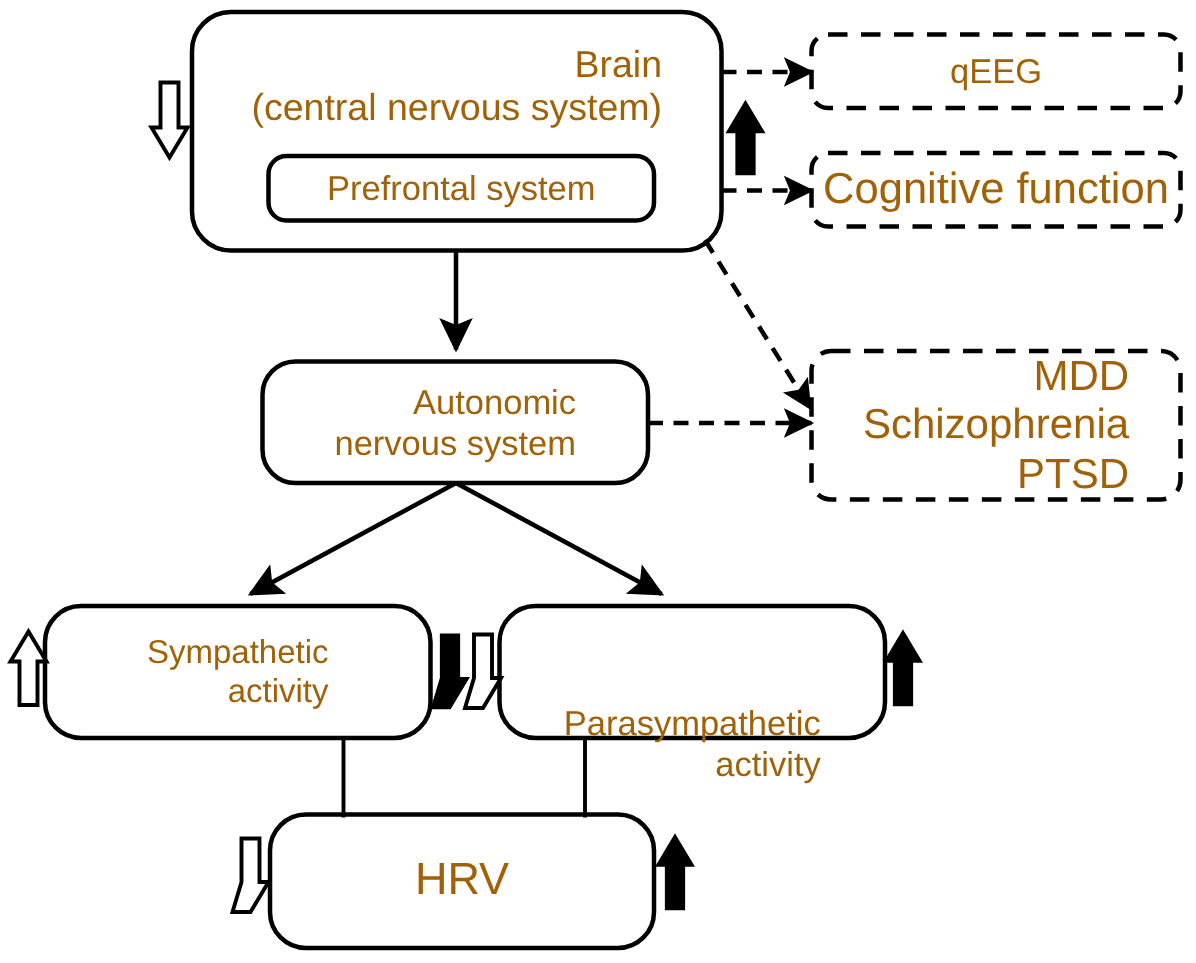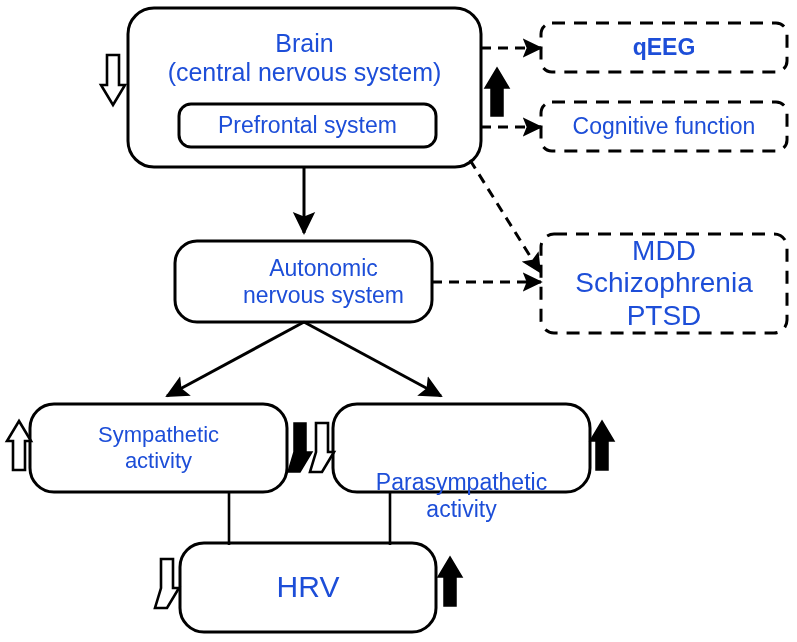--- a/index.html
+++ b/index.html
@@ -23,34 +23,34 @@
     left: 0;
     top: 0;
     width: 797px;
     height: 642px;
   }
   .node-label {
     position: absolute;
     display: flex;
     align-items: center;
     justify-content: center;
-    text-align: center;
-    color: #1d4ed8;
+    text-align: right;
+    color: #a16207;
     line-height: 1.16;
     pointer-events: none;
     white-space: pre-line;
   }
   .lbl-brain       { font-size: 25px; }
   .lbl-pfc         { font-size: 23px; }
   .lbl-ans         { font-size: 23px; }
   .lbl-sym         { font-size: 22px; }
   .lbl-para        { font-size: 23px; }
   .lbl-hrv         { font-size: 30px; }
-  .lbl-qeeg        { font-size: 23px; font-weight: bold; }
-  .lbl-cog         { font-size: 23px; }
+  .lbl-qeeg        { font-size: 23px; }
+  .lbl-cog         { font-size: 29px; }
   .lbl-dx          { font-size: 28px; }
 </style>
 </head>
 <body>
 
 <div id="diagram-root">
 
   <svg id="diagram-svg" viewBox="0 0 797 642" xmlns="http://www.w3.org/2000/svg">
     <defs>
       <marker id="solidArrow" viewBox="0 0 12 12" refX="10.5" refY="6" markerWidth="8" markerHeight="8" orient="auto-start-reverse">
@@ -146,21 +146,21 @@
     <g>
       <path d="M 450 557 L 462 577 L 456 577 L 456 606 L 444 606 L 444 577 L 438 577 Z" fill="#000000" stroke="#000000" stroke-width="1.5" stroke-linejoin="miter"></path>
     </g>
   </svg>
 
   <div class="node-label lbl-brain" style="left:128px; top:22px; width:353px; height:72px;">Brain
 (central nervous system)</div>
 
   <div class="node-label lbl-pfc" style="left:179px; top:104px; width:257px; height:43px;">Prefrontal system</div>
 
-  <div class="node-label lbl-ans" style="left:175px; top:241px; width:257px; height:81px;padding-left:20px;">Autonomic
+  <div class="node-label lbl-ans" style="left:175px; top:241px; width:257px; height:81px;">Autonomic
 nervous system</div>
 
   <div class="node-label lbl-sym" style="left:30px; top:404px; width:257px; height:88px;">Sympathetic
 activity</div>
 
   <div class="node-label lbl-para" style="left:333px; top:404px; width:257px; height:88px;margin-top:48px;">Parasympathetic
 activity</div>
 
   <div class="node-label lbl-hrv" style="left:180px; top:543px; width:256px; height:89px;">HRV</div>
 

